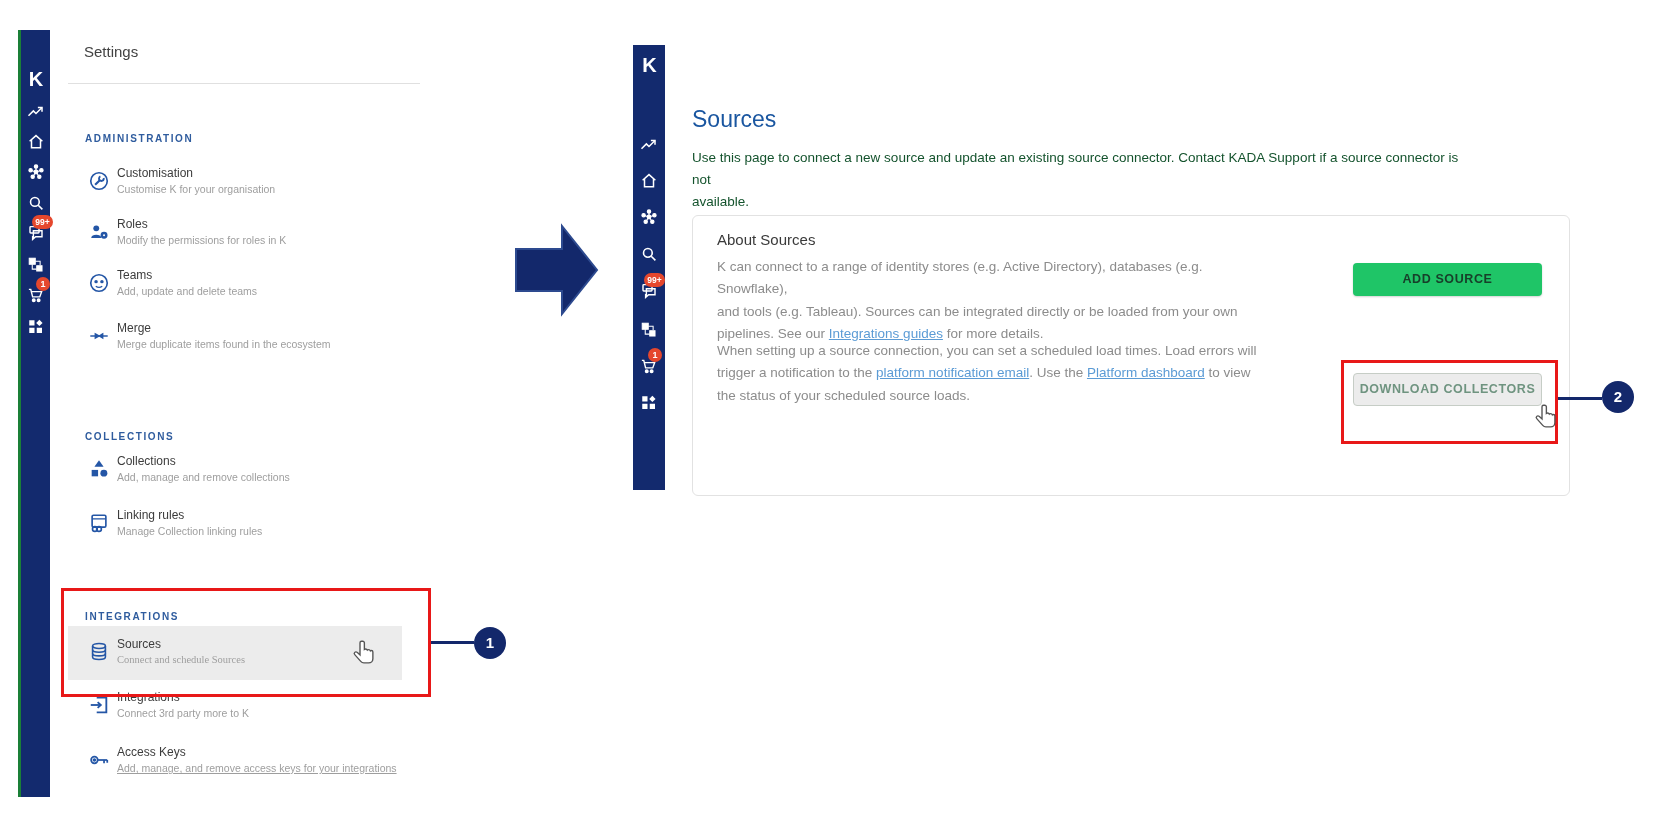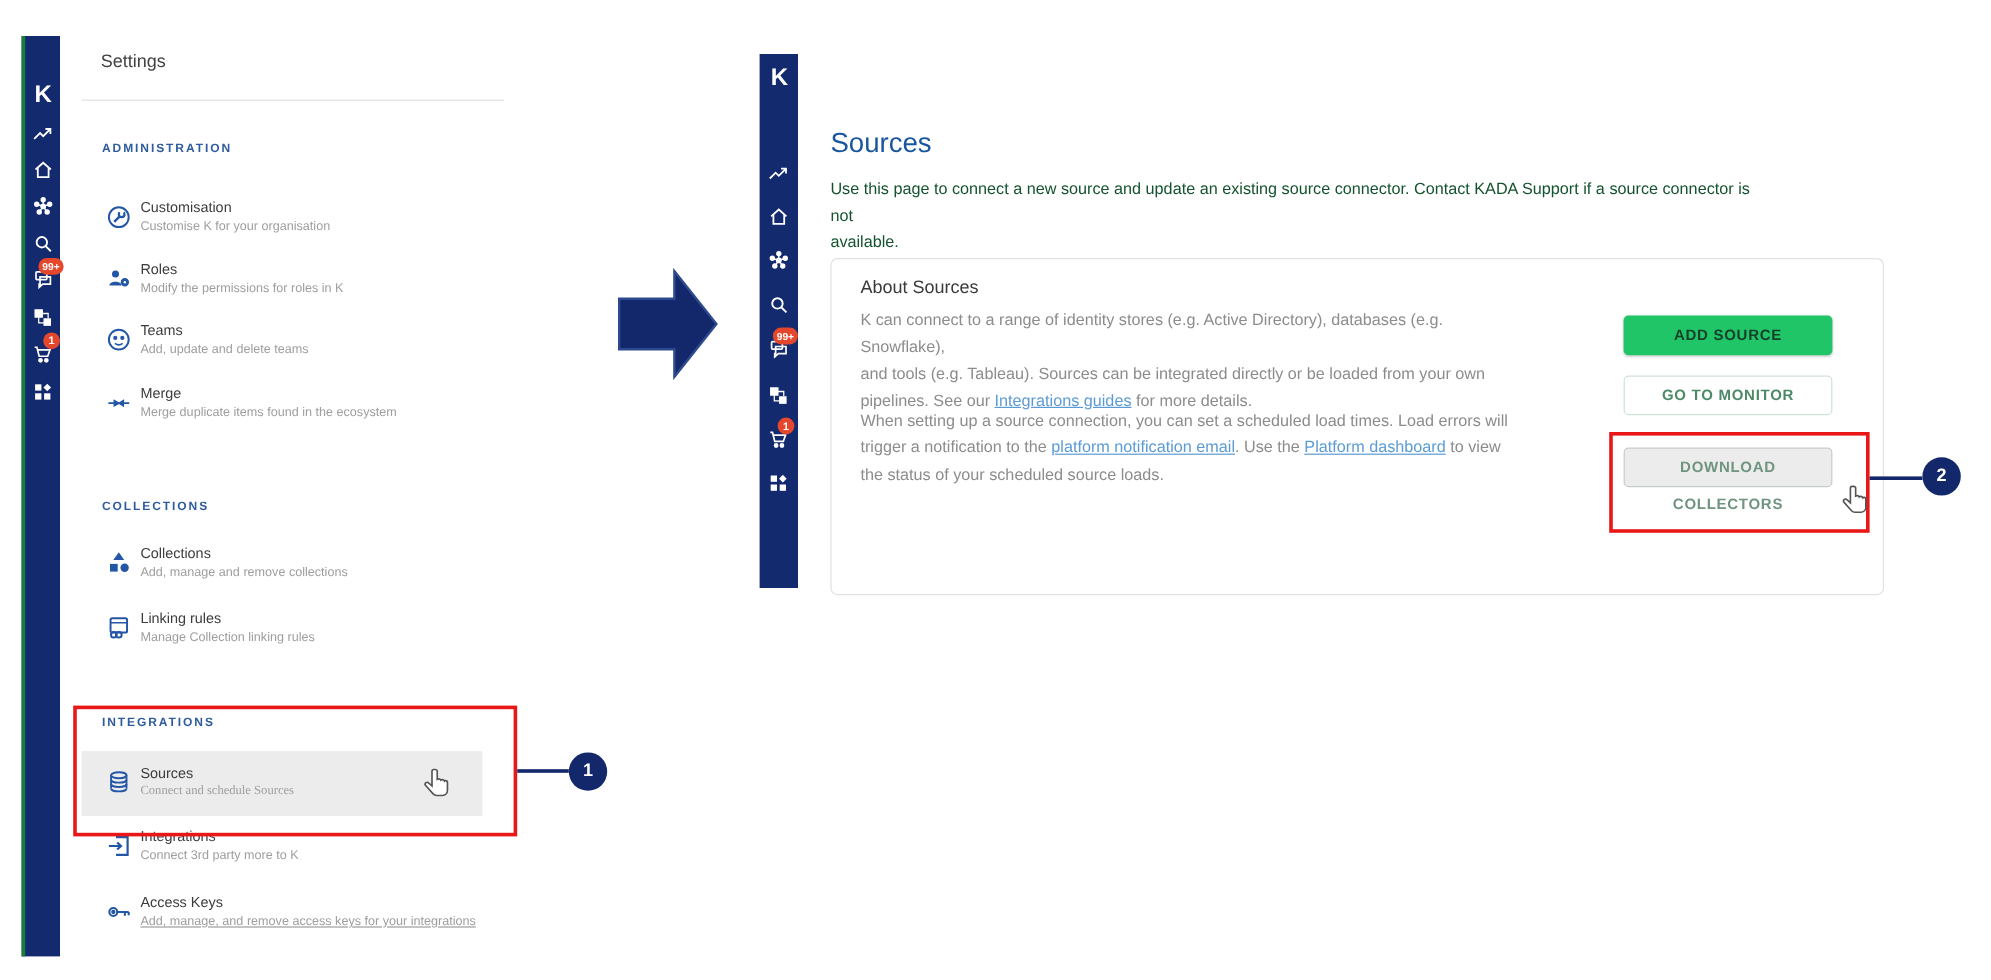--- a/index.html
+++ b/index.html
@@ -14,21 +14,21 @@
   .k-logo { position:absolute; left:0; right:0; text-align:center; color:#fff; font-weight:800; font-size:20px; letter-spacing:-1px; }
   .rail-ic { position:absolute; left:50%; transform:translateX(-50%); width:18px; height:18px; }
   .rail-ic svg { display:block; width:18px; height:18px; }
   .badge { position:absolute; background:#e5472d; color:#fff; font-weight:700; border-radius:9px; text-align:center; z-index:3; }
   .badge.b99 { min-width:21px; height:14px; font-size:8.5px; line-height:14px; padding:0 2px; }
   .badge.b1 { width:14px; height:14px; font-size:9px; line-height:14px; border-radius:50%; }
 
   
   .settings-title { left:84px; top:43px; font-size:15px; color:#424242; }
   .divider { left:68px; top:83px; width:352px; height:1px; background:#e0e0e0; }
-  .sec-label { font-size:10px; font-weight:700; letter-spacing:1.6px; color:#2f5c9e; }
+  .sec-label { font-size:10px; font-weight:700; letter-spacing:1.6px; color:#2f5c9e;margin-top:14px; }
   .item-title { font-size:12px; color:#3c3c3c; }
   .item-sub { font-size:10.5px; color:#9e9e9e; }
   .item-ic { width:22px; height:22px; }
   .item-ic svg { display:block; width:22px; height:22px; }
   .sel-row { left:68px; top:626px; width:334px; height:54px; background:#ececec; }
 
   
   .red-box { border:3px solid #e81818; background:transparent; z-index:5; }
   .rb1 { left:61px; top:588px; width:370px; height:109px; }
   .rb2 { left:1341px; top:360px; width:217px; height:84px; }
@@ -44,21 +44,21 @@
   .cur2 { left:1532px; top:402px; }
 
   
   .page-heading { left:692px; top:106px; font-size:23px; color:#1a56a0; }
   .page-desc { left:692px; top:147px; width:775px; font-size:13.5px; line-height:22px; color:#14532d; white-space:pre-line; }
   .card { left:692px; top:215px; width:878px; height:281px; background:#fff; border:1px solid #e2e2e2; border-radius:6px; }
   .card-title { left:717px; top:231px; font-size:15px; font-weight:500; color:#3a3a3a; }
   .para { left:717px; width:545px; font-size:13.5px; line-height:22.4px; color:#8c8c8c; white-space:pre-line; }
   .p1 { top:256px; } .p2 { top:340px; } .p3 { top:422px; }
   .para a { color:#5b9bd5; text-decoration:underline; cursor:pointer; }
-  .btn { left:1353px; width:174px; height:33px; border-radius:4px; font-size:12.5px; font-weight:700; letter-spacing:.6px; text-align:center; line-height:33px; cursor:pointer; }
+  .btn { left:1353px; width:189px; height:33px; border-radius:4px; font-size:12.5px; font-weight:700; letter-spacing:.6px; text-align:center; line-height:33px; cursor:pointer; }
   .btn-primary { top:263px; background:#1fc567; color:#17402a; box-shadow:0 1px 2px rgba(0,0,0,.18); }
   .btn-outline { top:313px; background:#fff; border:1px solid #cfe3d6; color:#4b8a66; line-height:31px; }
   .btn-gray { top:373px; background:#ececec; border:1px solid #c6cdc6; color:#6f9480; line-height:31px; }
 </style>
 </head>
 <body>
 
 <div id="canvas">
 
   <div class="nav-rail left">
@@ -317,21 +317,20 @@
   <div class="abs para p1"><span>K can connect to a range of identity stores (e.g. Active Directory), databases (e.g. Snowflake),
 and tools (e.g. Tableau). Sources can be integrated directly or be loaded from your own
 pipelines. See our </span><a>Integrations guides</a><span> for more details.</span></div>
 
   <div class="abs para p2"><span>When setting up a source connection, you can set a scheduled load times. Load errors will
 trigger a notification to the </span><a>platform notification email</a><span>. Use the </span><a>Platform dashboard</a><span> to view
 the status of your scheduled source loads.</span></div>
 
 
   <div class="abs btn btn-primary">ADD SOURCE</div>
-  <div class="abs btn btn-outline">GO TO MONITOR</div>
   <div class="abs btn btn-gray">DOWNLOAD COLLECTORS</div>
 
   <div class="abs red-box rb2"></div>
   <div class="abs connector cn2"></div>
   <div class="abs callout co2">2</div>
   <div class="abs cursor cur2"><svg width="30" height="30" viewBox="0 0 24 24">
         <path d="M9.2 2.6c-.7 0-1.2.6-1.2 1.2v9.8l-2.3-2.1c-.5-.5-1.4-.5-1.9 0-.5.5-.5 1.3 0 1.8l4.8 5.4c.6.7 1.5 1.2 2.5 1.2h3.8c1.9 0 3.4-1.5 3.4-3.4v-5.3c0-.7-.6-1.2-1.2-1.2-.3 0-.6.1-.8.3-.2-.6-.7-1-1.4-1-.4 0-.7.1-1 .4-.2-.5-.8-.9-1.4-.9-.4 0-.7.1-1 .3V3.8c0-.6-.6-1.2-1.3-1.2z" fill="#fff" stroke="#555" stroke-width="1.1"></path>
       </svg></div>
 
 </div>

